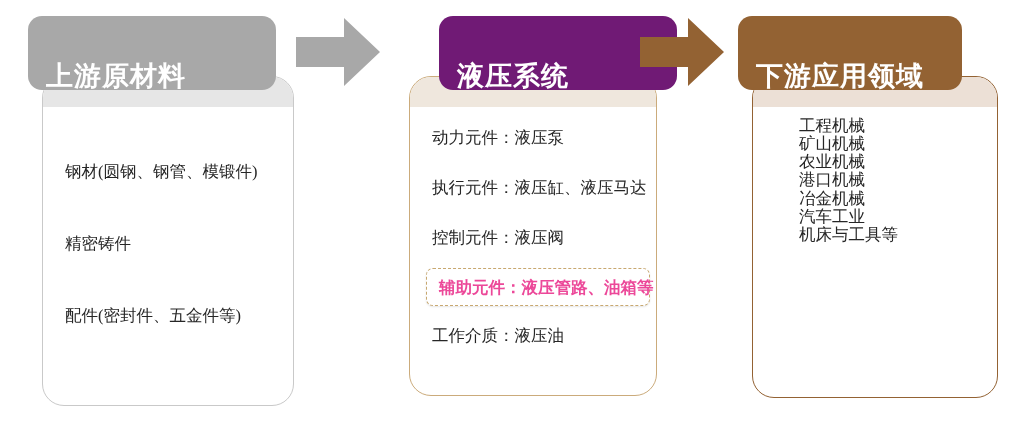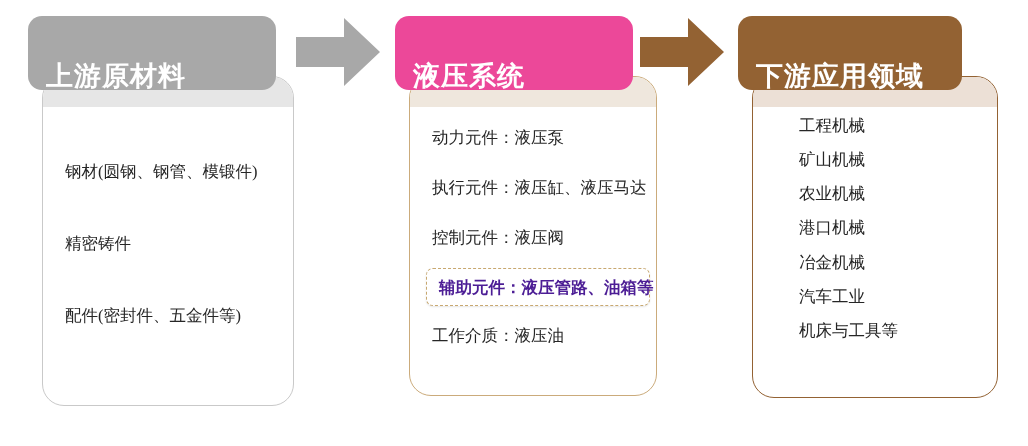--- a/index.html
+++ b/index.html
@@ -116,33 +116,32 @@
   .col-2 .stage-item {
     height: 50px;
     display: flex;
     align-items: center;
     padding-left: 8px;
     box-sizing: border-box;
   }
   .col-2 .stage-item.highlight {
     font-family: "Liberation Sans", "DejaVu Sans", sans-serif;
     font-weight: bold;
-    color: #4c1d95;
+    color: #ec4899;
     background: #ffffff;
     border: 1px dashed #c8a870;
     border-radius: 7px;
     height: 38px;
     margin: 5px 6px 5px 2px;
     padding-left: 12px;
     box-shadow: 0 1px 2px rgba(0,0,0,0.10);
   }
   
   .col-3 .stage-items {
     padding: 40px 0 0 46px;
-    gap: 16px;
   }
 
   
   .flow-arrow {
     position: absolute;
     top: 18px;
     width: 84px;
     height: 68px;
     z-index: 4;
   }
@@ -179,21 +178,21 @@
     <div class="stage-body" style="border-color:#cbab7b;">
       <div class="stage-body-band" style="background:#efe7dd;"></div>
       <div class="stage-items">
         <div class="stage-item">动力元件：液压泵</div>
         <div class="stage-item">执行元件：液压缸、液压马达</div>
         <div class="stage-item">控制元件：液压阀</div>
         <div class="stage-item highlight">辅助元件：液压管路、油箱等</div>
         <div class="stage-item">工作介质：液压油</div>
       </div>
     </div>
-    <div class="stage-header" style="background:#ec4899;">
+    <div class="stage-header" style="background:#701a75;margin-left:44px;">
       <span class="stage-header-title">液压系统</span>
     </div>
   </div>
 
   <div class="flow-arrow arrow-2">
     <svg viewBox="0 0 84 68" xmlns="http://www.w3.org/2000/svg" aria-hidden="true">
       <polygon points="0,19 48,19 48,0 84,34 48,68 48,49 0,49" fill="#936233"></polygon>
     </svg>
   </div>
 

